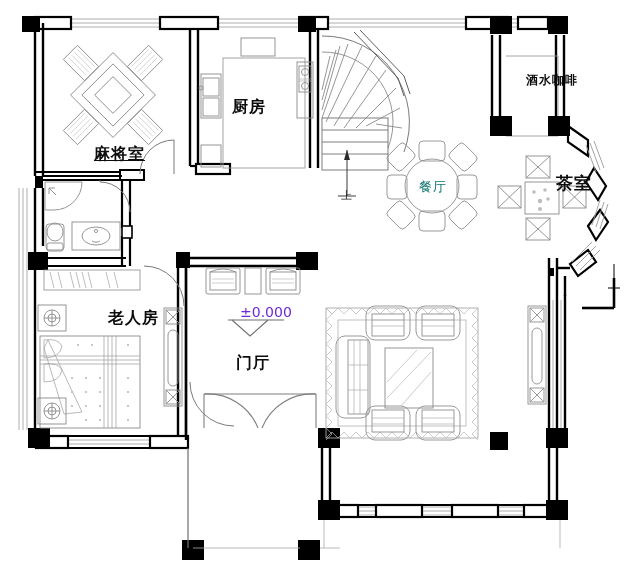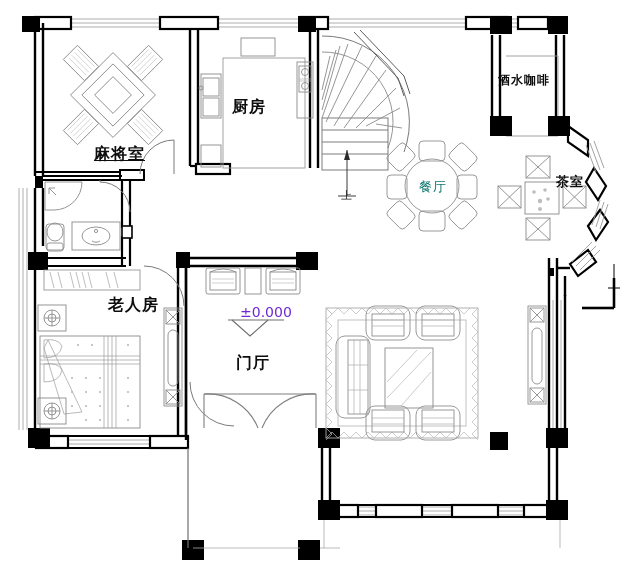--- a/index.html
+++ b/index.html
@@ -28,21 +28,21 @@
   .room-label {
     position: absolute;
     font-family: "DejaVu Sans", "Liberation Sans", sans-serif;
     color: #0d0d0d;
     white-space: nowrap;
     letter-spacing: 1px;
     line-height: 1;
     user-select: none;
   }
   .lbl-lg { font-size: 16px; font-weight: 700; }
-  .lbl-md { font-size: 13px; font-weight: 700; text-align: center; }
+  .lbl-md { font-size: 17px; font-weight: 700; text-align: center; }
   .lbl-sm { font-size: 12px; font-weight: 700; }
   .lbl-thin { font-size: 13px; font-weight: 400; color: #0f766e; }
   .lbl-elev { font-size: 14px; font-weight: 400; color: #6d28d9; letter-spacing: 0px; }
   .lbl-tiny { font-size: 11px; font-weight: 400; color: #1a1a1a; }
 </style>
 </head>
 <body>
 
 <div id="plan-root">
 
@@ -624,27 +624,27 @@
       <line x1="560" y1="520" x2="560" y2="548"></line>
       <line x1="324" y1="520" x2="324" y2="548"></line>
     </g>
 
   </svg>
 
   <div class="room-label lbl-lg" style="left:94px; top:146px;text-decoration:underline;">麻将室</div>
 
   <div class="room-label lbl-lg" style="left:232px; top:99px;">厨房</div>
 
-  <div class="room-label lbl-sm" style="left:498px; top:74px;">酒水咖啡</div>
+  <div class="room-label lbl-sm" style="left:498px; top:74px;padding-left:28px;">酒水咖啡</div>
 
   <div class="room-label lbl-md" style="left:556px; top:175px;">茶室</div>
 
   <div class="room-label lbl-thin" style="left:419px; top:180px;">餐厅</div>
 
-  <div class="room-label lbl-lg" style="left:108px; top:297px;">老人房</div>
+  <div class="room-label lbl-lg" style="left:108px; top:310px;">老人房</div>
 
   <div class="room-label lbl-lg" style="left:236px; top:343px;margin-top:12px;">门厅</div>
 
   <div class="room-label lbl-elev" style="left:240px; top:305px;">±0.000</div>
 
   <div class="room-label lbl-tiny" style="left:341px; top:190px;">上</div>
 
 </div>
 
 </body></html>

